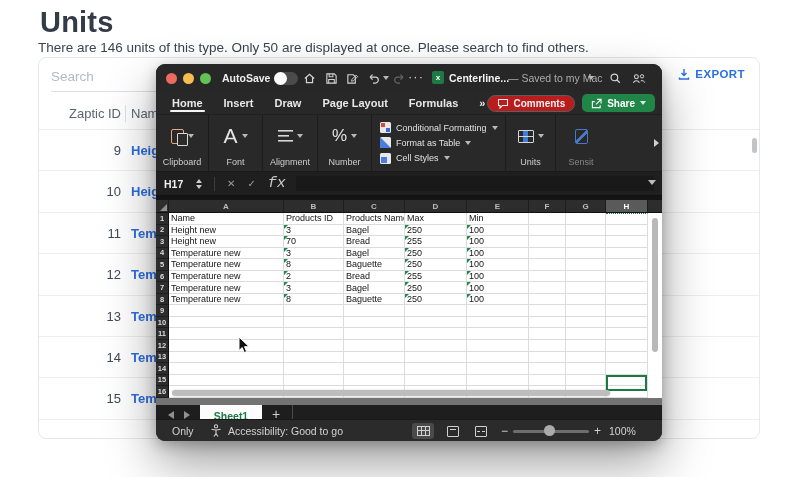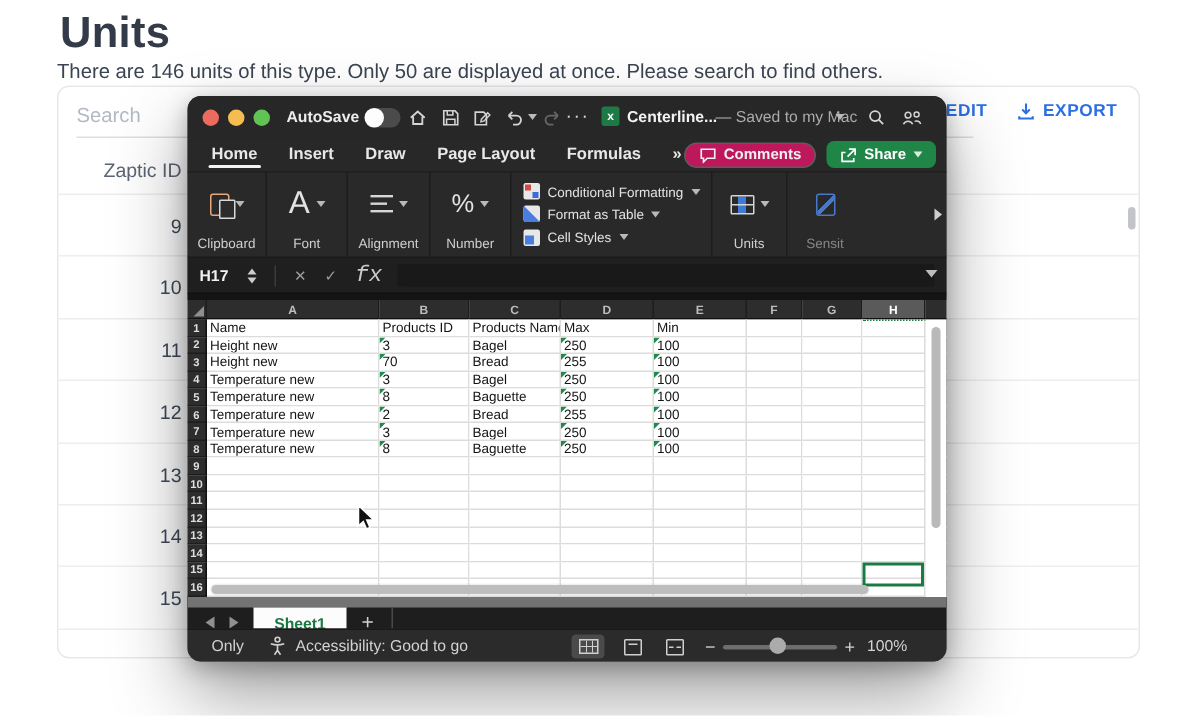--- a/index.html
+++ b/index.html
@@ -20,39 +20,39 @@
   .whead .wid { position:absolute; left:12px; top:8px; width:70px; text-align:right; font-size:13px; color:#5b6573; }
   .whead .wname-h { position:absolute; left:92px; top:8px; font-size:13px; color:#5b6573; }
   .whead .vdiv { position:absolute; left:86px; top:7px; width:1px; height:17px; background:#dfe1e6; }
   .wbody { position:absolute; left:0; top:72px; width:100%; }
   .wrow { position:relative; height:41.4px; border-bottom:1px solid #eceef1; }
   .wrow .wid { position:absolute; left:12px; top:13px; width:70px; text-align:right; font-size:13px; color:#3f4a5a; }
   .wrow .wname { position:absolute; left:92px; top:13px; font-size:13px; font-weight:bold; color:#2d6ee0; text-decoration:none; white-space:nowrap; }
   .card-scroll { position:absolute; left:713px; top:80px; width:5px; height:15px; border-radius:3px; background:#c3c4c9; }
 
   
-  .xl { position:absolute; left:125px; top:64px; width:506px; height:377px; background:#282828; border-radius:9px; box-shadow:0 22px 50px rgba(0,0,0,.38), 0 4px 14px rgba(0,0,0,.25); overflow:hidden; color:#e6e6e6; }
+  .xl { position:absolute; left:156px; top:64px; width:506px; height:377px; background:#282828; border-radius:9px; box-shadow:0 22px 50px rgba(0,0,0,.38), 0 4px 14px rgba(0,0,0,.25); overflow:hidden; color:#e6e6e6; }
   .xl-titlebar { position:relative; height:28px; background:#272727; }
   .tl { position:absolute; top:9px; width:11px; height:11px; border-radius:50%; }
   .tl.red{ left:10px; background:#ec6a5e; } .tl.yel{ left:27px; background:#f5bd4f; } .tl.grn{ left:44px; background:#61c354; }
   .tb-autosave { position:absolute; left:66px; top:8px; font-size:10.5px; font-weight:bold; color:#ededed; }
   .tb-toggle { position:absolute; left:118px; top:7.5px; width:24px; height:13px; border-radius:7px; background:#4b4b4b; }
   .tb-toggle .knob { position:absolute; left:0; top:0; width:13px; height:13px; border-radius:50%; background:#fdfdfd; }
   .tb-ic { position:absolute; top:7px; width:14px; height:14px; display:flex; align-items:center; justify-content:center; }
   .tb-chev { position:absolute; top:12px; width:0; height:0; border-left:3px solid transparent; border-right:3px solid transparent; border-top:4px solid #b9b9b9; }
   .tb-dots { position:absolute; left:252px; top:5px; font-size:13px; letter-spacing:1px; color:#d5d5d5; }
   .xl-docicon { position:absolute; left:276px; top:7px; width:12px; height:13px; background:#1e7a44; border-radius:2px; color:#fff; font-size:8px; font-weight:bold; display:flex; align-items:center; justify-content:center; }
   .xl-doctitle { position:absolute; left:293px; top:8px; font-size:10.5px; font-weight:bold; color:#f2f2f2; }
   .xl-saved { position:absolute; left:352px; top:8px; font-size:10.5px; color:#ababab; }
   .xl-saved-chev { left:432px; }
   .xl-tabs { position:relative; height:22px; background:#282828; display:flex; align-items:center; padding-left:16px; gap:21px; }
   .xtab { font-size:11px; font-weight:bold; color:#e8e8e8; cursor:pointer; position:relative; line-height:20px; }
   .xtab.active::after { content:""; position:absolute; left:-2px; right:-2px; bottom:1px; height:2px; border-radius:2px; background:#f5f5f5; }
   .xl-tab-actions { position:absolute; right:7px; top:2px; display:flex; gap:7px; align-items:center; }
-  .comments-btn { height:17px; display:flex; align-items:center; gap:5px; padding:0 9px; background:#be185d; border:1px solid #5d5d5d; border-radius:9px; font-size:10px; font-weight:bold; color:#f0f0f0; cursor:pointer; }
+  .comments-btn { height:17px; display:flex; align-items:center; gap:5px; padding:0 9px; background:#b91c1c; border:1px solid #5d5d5d; border-radius:9px; font-size:10px; font-weight:bold; color:#f0f0f0; cursor:pointer; }
   .share-btn { height:18px; display:flex; align-items:center; gap:5px; padding:0 9px; background:#1f8648; border-radius:5px; font-size:10px; font-weight:bold; color:#fff; cursor:pointer; }
   .share-btn .chev { width:0;height:0;border-left:3px solid transparent;border-right:3px solid transparent;border-top:4px solid #d7efe0; }
 
   .xl-ribbon { height:58px; display:flex; background:#292929; border-top:1px solid #1f1f1f; border-bottom:1px solid #1a1a1a; position:relative; }
   .rgroup { display:flex; flex-direction:column; align-items:center; justify-content:flex-end; border-right:1px solid #1c1c1c; padding-bottom:4px; position:relative; }
   .rgroup .ric { flex:1; display:flex; align-items:center; justify-content:center; gap:4px; width:100%; }
   .rlabel { font-size:9px; color:#cfcfcf; }
   .chev { width:0; height:0; border-left:3px solid transparent; border-right:3px solid transparent; border-top:4px solid #b9b9b9; }
   .g-clip{ width:53px; } .g-font{ width:54px; } .g-align{ width:55px; } .g-num{ width:54px; }
   .g-mid{ width:134px; justify-content:space-around; align-items:flex-start; padding:5px 0 5px 8px; }

